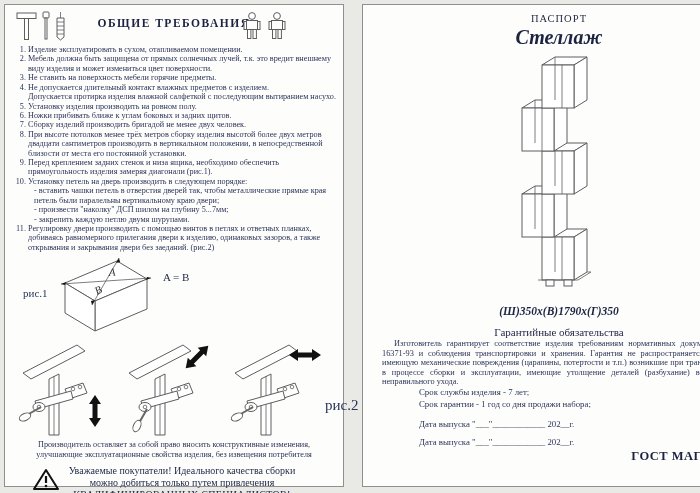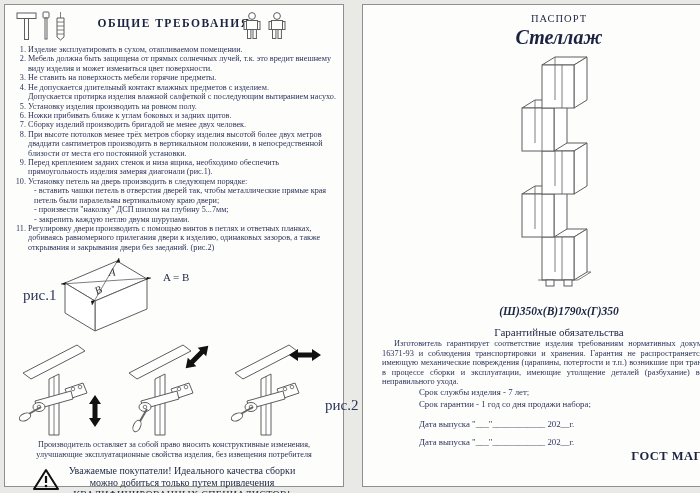--- a/index.html
+++ b/index.html
@@ -26,21 +26,21 @@
   .persons-icon{position:absolute;left:236px;top:6px;}
 
   .req-list{padding:2px 5px 0 5px;font-size:8.2px;line-height:1.15;}
   .li-row{display:flex;}
   .li-num{flex:none;width:16px;text-align:right;padding-right:2px;}
   .li-text{flex:1;white-space:pre-wrap;}
   .li-sub{padding-left:24px;}
 
   .fig1-wrap{position:relative;height:82px;margin-top:3px;}
   .fig1-svg{position:absolute;left:50px;top:2px;}
-  .fig1-label{position:absolute;left:18px;top:32px;font-size:15px;}
+  .fig1-label{position:absolute;left:18px;top:32px;font-size:11px;}
   .fig1-eq{position:absolute;left:158px;top:16px;font-size:11px;color:#1d2544;}
 
   .fig2-wrap{position:relative;height:100px;margin-top:2px;display:flex;align-items:flex-start;}
   .hinge-fig{margin-left:14px;}
   .fig2-label{font-size:15px;margin-top:58px;margin-left:2px;}
 
   .producer-note{text-align:center;font-size:8.2px;line-height:1.18;margin-top:1px;}
 
   .warning-wrap{position:relative;margin-top:5px;}
   .warning-triangle{position:absolute;left:28px;top:3px;}

